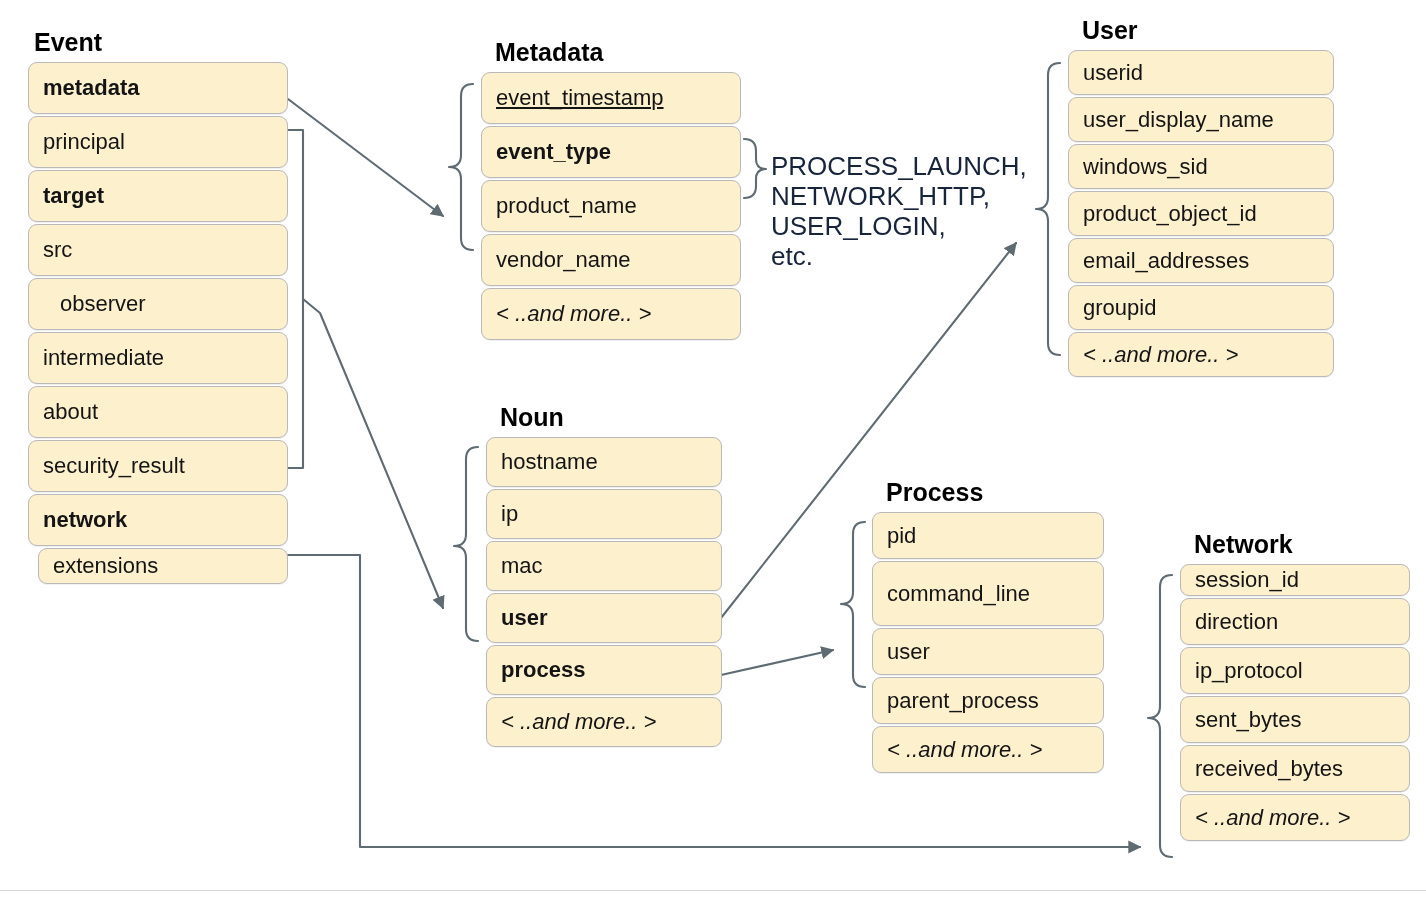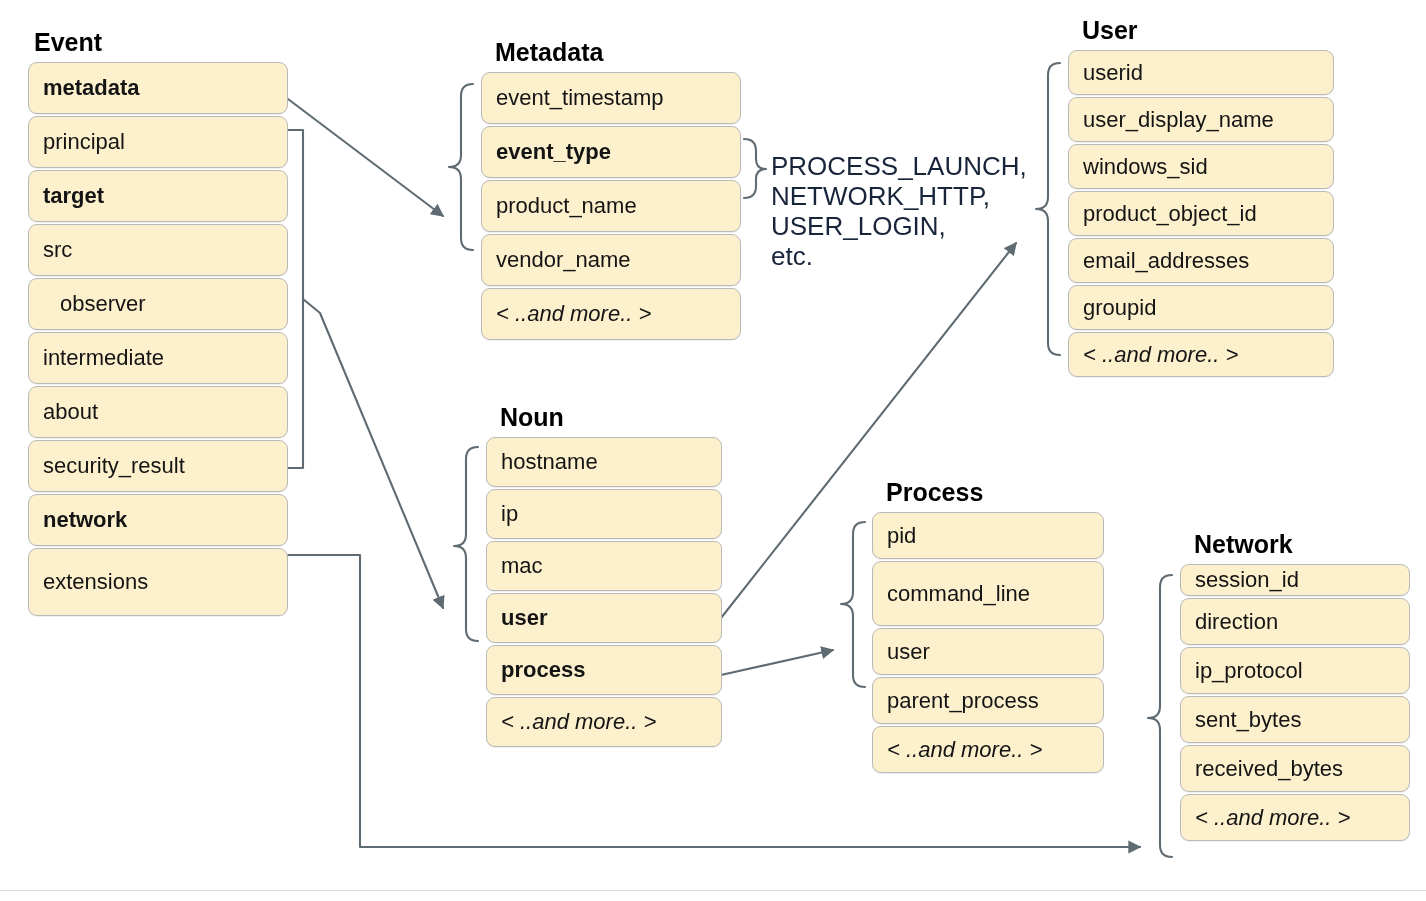--- a/index.html
+++ b/index.html
@@ -120,28 +120,28 @@
     <div class="fields">
       <div class="field bold" style="height:52px;">metadata</div>
       <div class="field" style="height:52px;">principal</div>
       <div class="field bold" style="height:52px;">target</div>
       <div class="field" style="height:52px;">src</div>
       <div class="field" style="height:52px;padding-left:31px;">observer</div>
       <div class="field" style="height:52px;">intermediate</div>
       <div class="field" style="height:52px;">about</div>
       <div class="field" style="height:52px;">security_result</div>
       <div class="field bold" style="height:52px;">network</div>
-      <div class="field" style="height:68px;">extensions</div>
+      <div class="field" style="height:36px;margin-left:10px;">extensions</div>
     </div>
   </div>
 
   <div class="group" style="left:481px; top:40px; width:260px;">
     <div class="group-title">Metadata</div>
     <div class="fields">
-      <div class="field" style="height:52px;">event_timestamp</div>
+      <div class="field" style="height:52px;text-decoration:underline;">event_timestamp</div>
       <div class="field bold" style="height:52px;">event_type</div>
       <div class="field" style="height:52px;">product_name</div>
       <div class="field" style="height:52px;">vendor_name</div>
       <div class="field italic" style="height:52px;">&lt; ..and more.. &gt;</div>
     </div>
   </div>
 
   <div class="annotation" style="left:771px; top:151px;">PROCESS_LAUNCH,
 NETWORK_HTTP,
 USER_LOGIN,

